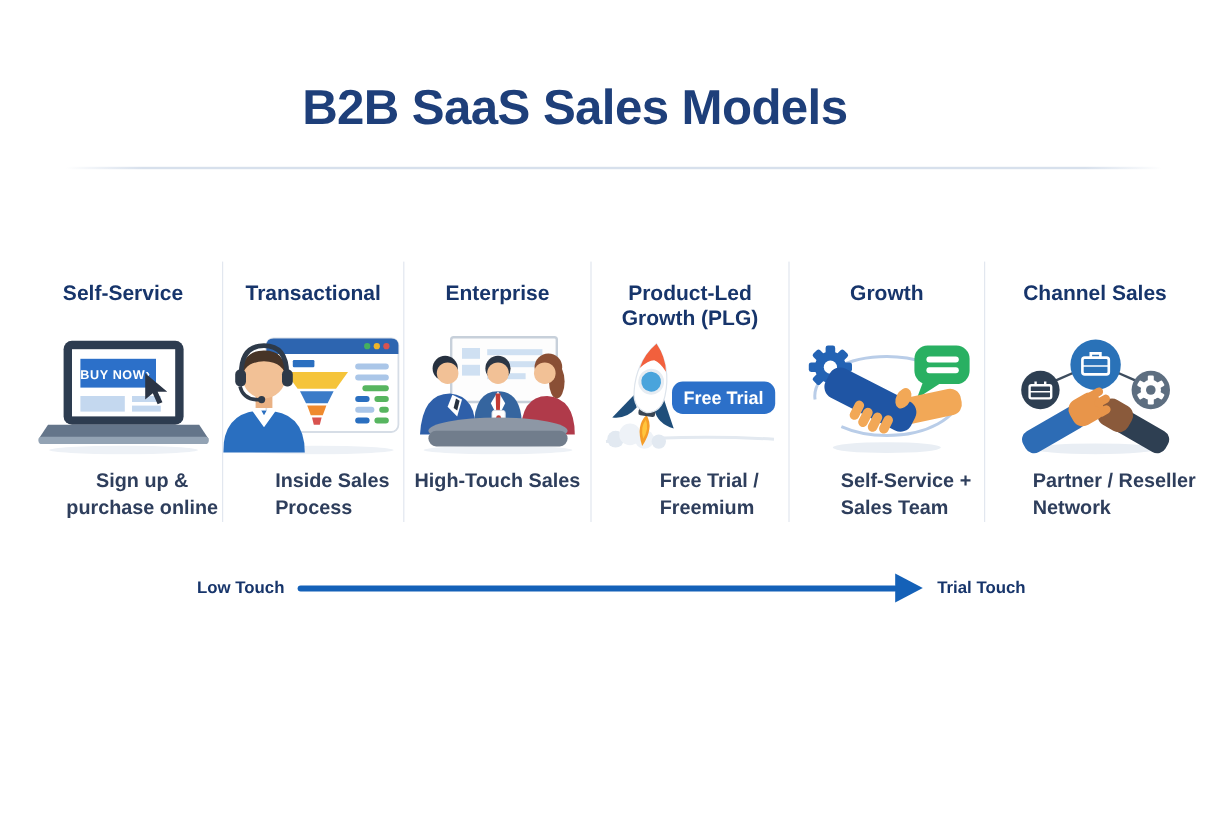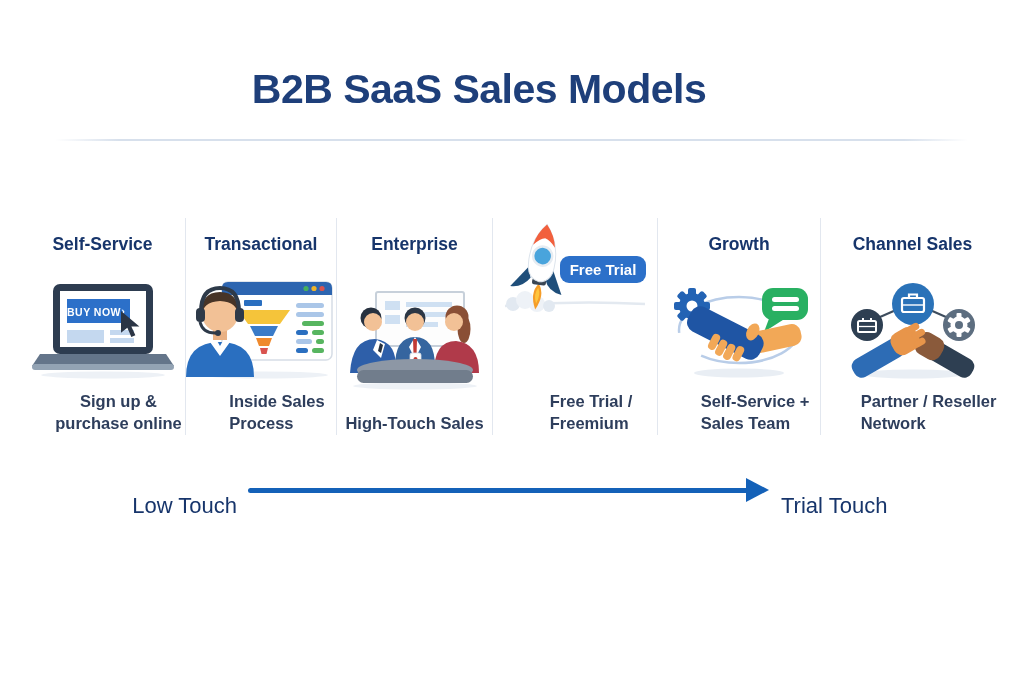--- a/index.html
+++ b/index.html
@@ -12,37 +12,37 @@
     font-size:41px;font-weight:bold;letter-spacing:-0.5px;
     color:var(--title_navy,#1e3f7a);
   }
   .title-divider{
     position:absolute;top:139px;left:55px;width:913px;height:2px;
     background:linear-gradient(90deg,rgba(215,224,236,0),#d7e0ec 7%,#d7e0ec 93%,rgba(215,224,236,0));
   }
   .columns{
     position:absolute;top:218px;left:20px;display:flex;height:217px;
   }
-  .col{box-sizing:border-box;display:flex;flex-direction:column;justify-content:space-between;}
+  .col{box-sizing:border-box;display:flex;flex-direction:column;}
   .col.divided{border-right:1px solid var(--divider_gray,#e2e7ef);}
   .col-heading{
     padding-top:16px;min-height:46px;text-align:center;
     font-size:17.5px;font-weight:bold;line-height:1.18;
     color:var(--heading_navy,#17356b);
   }
   .col-icon{height:99px;display:flex;align-items:flex-end;justify-content:center;}
   .col-icon svg{display:block;}
   .col-desc{
     margin-top:12px;text-align:center;font-size:16.5px;font-weight:bold;
     line-height:1.32;color:var(--description_slate,#2e3e5c);
   }
   .col-desc .block{display:inline-block;text-align:left;margin-left:32px;}
   .col-desc .block.centered{text-align:center;}
   .touch-label{
-    position:absolute;top:493px;font-size:22px;font-weight:normal;
+    position:absolute;top:481px;font-size:14px;font-weight:bold;
     color:var(--heading_navy,#17356b);
   }
   .touch-label.low{left:0;width:237px;text-align:right;}
   .touch-label.high{left:781px;}
   .arrow-line{
     position:absolute;top:488px;left:248px;width:500px;height:5px;border-radius:3px;
     background:var(--arrow_blue,#1461b8);
   }
   .arrow-head{
     position:absolute;top:478px;left:746px;width:0;height:0;
@@ -189,20 +189,24 @@
             <rect x="17" y="79" width="116" height="13" rx="6.5" fill="#717d8c"></rect>
           </g>
         </svg>
       </div>
       <div class="col-desc">
         <span>High-Touch Sales</span>
       </div>
     </div>
 
     <div class="col divided" style="width:165px">
+      <div class="col-heading">
+        <span>Product-Led</span><br>
+        <span>Growth (PLG)</span>
+      </div>
       <div class="col-icon">
         <svg width="152" height="99" viewBox="0 0 152 99">
           <path d="M6,88 Q76,82 146,86" stroke="#e3e9f0" stroke-width="2.5" fill="none"></path>
           <g>
             <circle cx="14" cy="86" r="7" fill="#e2e9f1"></circle>
             <circle cx="26" cy="82" r="9" fill="#eef2f7"></circle>
             <circle cx="38" cy="86" r="8" fill="#eef2f7"></circle>
             <circle cx="50" cy="88" r="6" fill="#e2e9f1"></circle>
           </g>
           <g>

